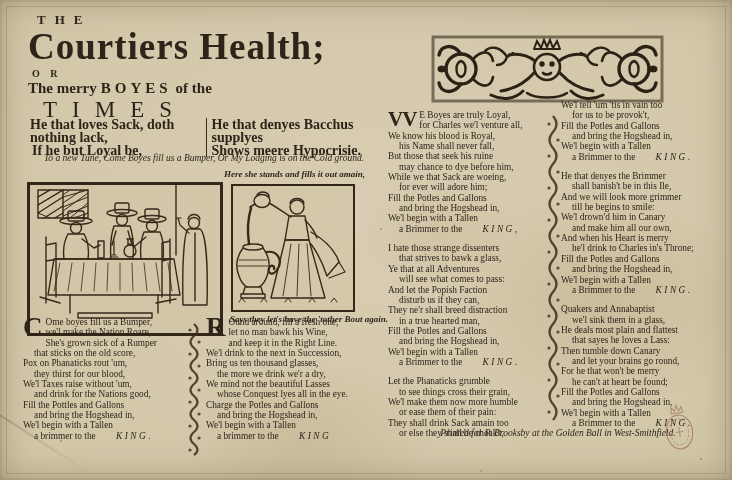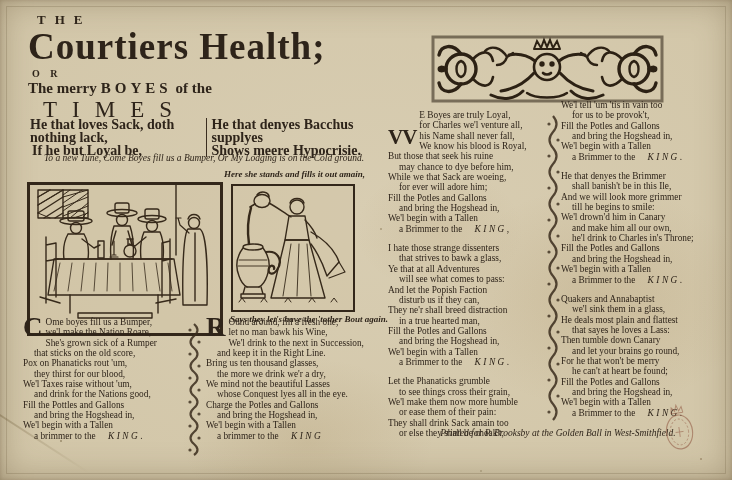--- a/index.html
+++ b/index.html
@@ -52,22 +52,22 @@
   
   .vcol{position:absolute;font-size:9.3px;line-height:10.35px;}
   .vcol.c1{left:23px;top:317px;width:164px;}
   .vcol.c2{left:206px;top:317px;width:178px;}
   .vcol.c3{left:388px;top:110px;width:158px;}
   .vcol.c4{left:561px;top:100px;width:162px;font-family:Liberation Serif, serif;}
   .verse{margin-bottom:9px;}
   .vline{white-space:nowrap;}
   .vline.ind{padding-left:11px;}
   .dropcap{float:left;font-size:27px;line-height:21px;font-weight:bold;margin:0 3px 0 0;}
-  .dropcap.wide{font-size:21px;line-height:19px;letter-spacing:-1px;margin-top:18px;}
-  .king{font-style:italic;letter-spacing:2.5px;margin-left:10px;}
+  .dropcap.wide{font-size:21px;line-height:19px;letter-spacing:-1px;}
+  .king{font-style:italic;letter-spacing:2.5px;margin-left:18px;}
 
   
   .imprint{position:absolute;left:408px;top:428px;width:300px;font-size:9.5px;font-style:italic;text-align:center;white-space:nowrap;}
   .stamp{position:absolute;left:661px;top:403px;width:36px;height:50px;opacity:.6;transform:rotate(-8deg);}
 
   
   .crease{position:absolute;left:-12px;top:442px;width:110px;height:2px;background:linear-gradient(90deg,rgba(110,92,55,.35),rgba(110,92,55,0));transform:rotate(33deg);}
   .speck{position:absolute;width:2px;height:2px;border-radius:50%;background:rgba(100,80,45,.5);
     box-shadow: 320px -212px 0 rgba(100,80,45,.4), 560px -160px 0 rgba(100,80,45,.35),
       640px 18px 0 rgba(110,85,50,.45), 420px 30px 0 rgba(100,80,45,.3),
@@ -288,39 +288,39 @@
       <div class="vline ind">and bring the Hogshead in,</div>
       <div class="vline">We'l begin with a Tallen</div>
       <div class="vline ind">a brimmer to the <span class="king">KING</span>.</div>
     </div>
 </div>
 <div class="vcol c2">
   <div class="verse">
       <span class="dropcap">R</span>
       <div class="vline">Ound around, fill a fresh one,</div>
       <div class="vline ind">let no man bawk his Wine,</div>
+      <div class="vline ind">and keep it in the Right Line.</div>
       <div class="vline">We'l drink to the next in Succession,</div>
-      <div class="vline ind">and keep it in the Right Line.</div>
       <div class="vline">Bring us ten thousand glasses,</div>
       <div class="vline ind">the more we drink we'r a dry,</div>
       <div class="vline">We mind not the beautiful Lasses</div>
       <div class="vline ind">whose Conquest lyes all in the eye.</div>
       <div class="vline">Charge the Potles and Gallons</div>
       <div class="vline ind">and bring the Hogshead in,</div>
       <div class="vline">We'l begin with a Tallen</div>
       <div class="vline ind">a brimmer to the <span class="king">KING</span></div>
     </div>
 </div>
 <div class="vcol c3">
   <div class="verse">
       <span class="dropcap wide">VV</span>
       <div class="vline">E Boyes are truly Loyal,</div>
       <div class="vline ind">for Charles we'l venture all,</div>
+      <div class="vline">We know his blood is Royal,</div>
       <div class="vline ind">his Name shall never fall,</div>
-      <div class="vline">We know his blood is Royal,</div>
       <div class="vline">But those that seek his ruine</div>
       <div class="vline ind">may chance to dye before him,</div>
       <div class="vline">While we that Sack are woeing,</div>
       <div class="vline ind">for ever will adore him;</div>
       <div class="vline">Fill the Potles and Gallons</div>
       <div class="vline ind">and bring the Hogshead in,</div>
       <div class="vline">We'l begin with a Tallen</div>
       <div class="vline ind">a Brimmer to the <span class="king">KING</span>,</div>
     </div>
   <div class="verse">
@@ -355,20 +355,21 @@
       <div class="vline">We'l begin with a Tallen</div>
       <div class="vline ind">a Brimmer to the <span class="king">KING</span>.</div>
     </div>
   <div class="verse">
       <div class="vline">He that denyes the Brimmer</div>
       <div class="vline ind">shall banish't be in this Ile,</div>
       <div class="vline">And we will look more grimmer</div>
       <div class="vline ind">till he begins to smile:</div>
       <div class="vline">We'l drown'd him in Canary</div>
       <div class="vline ind">and make him all our own,</div>
+      <div class="vline">And when his Heart is merry</div>
       <div class="vline ind">he'l drink to Charles in's Throne;</div>
       <div class="vline">Fill the Potles and Gallons</div>
       <div class="vline ind">and bring the Hogshead in,</div>
       <div class="vline">We'l begin with a Tallen</div>
       <div class="vline ind">a Brimmer to the <span class="king">KING</span>.</div>
     </div>
   <div class="verse">
       <div class="vline">Quakers and Annabaptist</div>
       <div class="vline ind">we'l sink them in a glass,</div>
       <div class="vline">He deals most plain and flattest</div>

